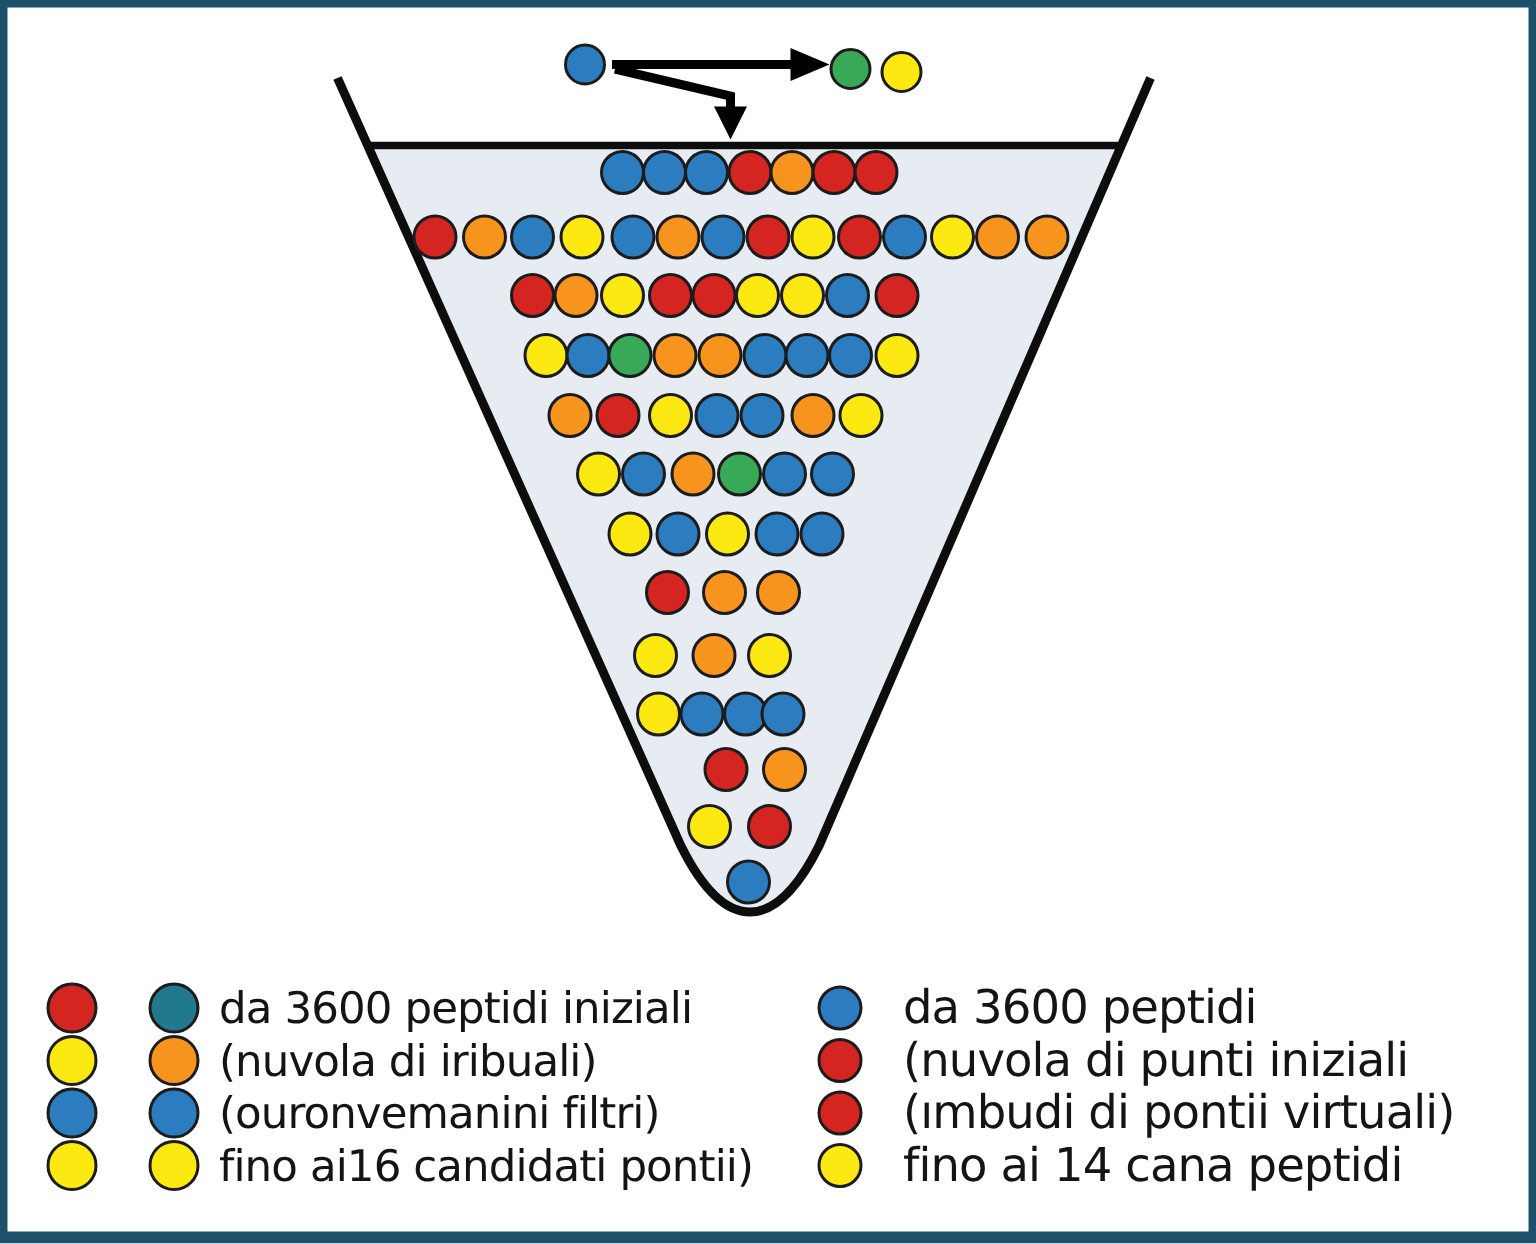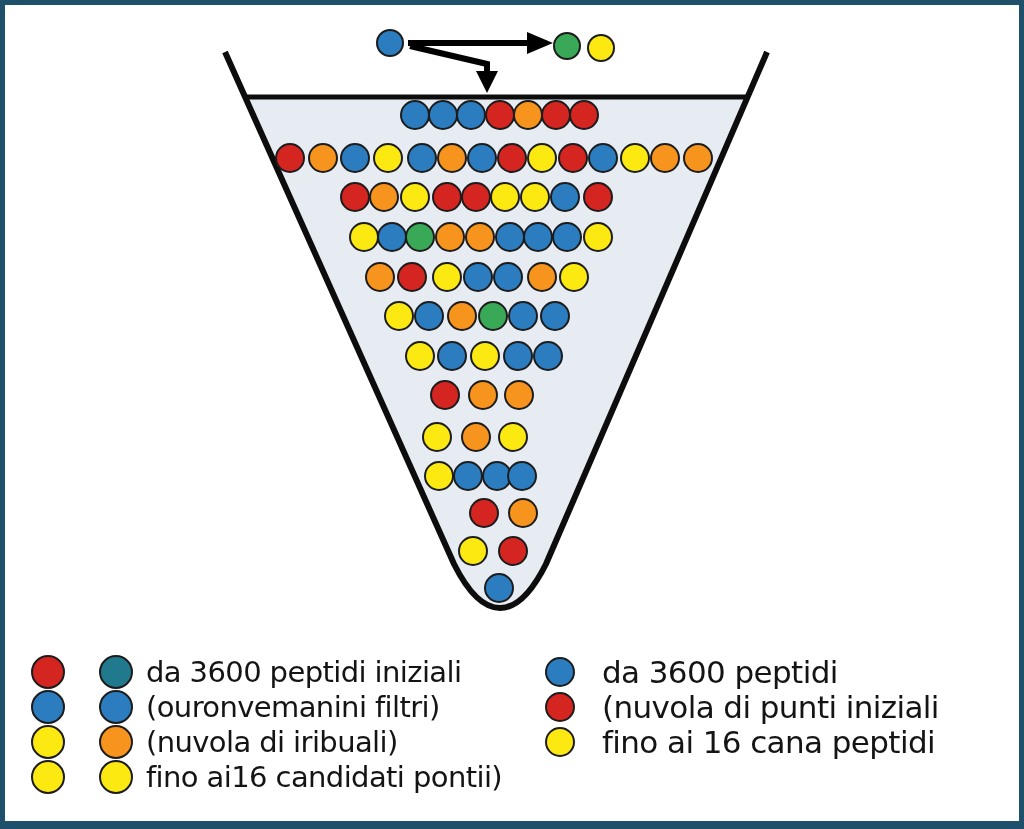--- a/index.html
+++ b/index.html
@@ -144,35 +144,35 @@
     <div class="legend legend-left">
       <div class="legend-row">
         <span class="swatches">
             <span class="swatch" style="background: rgb(212, 37, 33);"></span>
             <span class="swatch" style="background: rgb(32, 121, 141);"></span>
           </span>
         <span class="legend-label">da 3600 peptidi iniziali</span>
       </div>
       <div class="legend-row">
         <span class="swatches">
+            <span class="swatch" style="background: rgb(253, 233, 18);"></span>
+            <span class="swatch" style="background: rgb(247, 148, 29);"></span>
+          </span>
+        <span class="legend-label">(nuvola di iribuali)</span>
+      </div>
+      <div class="legend-row">
+        <span class="swatches">
             <span class="swatch" style="background: rgb(43, 125, 192);"></span>
             <span class="swatch" style="background: rgb(43, 125, 192);"></span>
           </span>
         <span class="legend-label">(ouronvemanini filtri)</span>
       </div>
       <div class="legend-row">
         <span class="swatches">
             <span class="swatch" style="background: rgb(253, 233, 18);"></span>
-            <span class="swatch" style="background: rgb(247, 148, 29);"></span>
-          </span>
-        <span class="legend-label">(nuvola di iribuali)</span>
-      </div>
-      <div class="legend-row">
-        <span class="swatches">
-            <span class="swatch" style="background: rgb(253, 233, 18);"></span>
             <span class="swatch" style="background: rgb(253, 233, 18);"></span>
           </span>
         <span class="legend-label">fino ai16 candidati pontii)</span>
       </div>
     </div>
 
     <div class="legend legend-right">
       <div class="legend-row">
         <span class="swatches">
             <span class="swatch" style="background: rgb(43, 125, 192);"></span>
@@ -180,20 +180,26 @@
         <span class="legend-label">da 3600 peptidi</span>
       </div>
       <div class="legend-row">
         <span class="swatches">
             <span class="swatch" style="background: rgb(212, 37, 33);"></span>
           </span>
         <span class="legend-label">(nuvola di punti iniziali</span>
       </div>
       <div class="legend-row">
         <span class="swatches">
-            <span class="swatch" style="background: rgb(253, 233, 18);"></span>
-          </span>
-        <span class="legend-label">fino ai 16 cana peptidi</span>
+            <span class="swatch" style="background: rgb(212, 37, 33);"></span>
+          </span>
+        <span class="legend-label">(ımbudi di pontii virtuali)</span>
+      </div>
+      <div class="legend-row">
+        <span class="swatches">
+            <span class="swatch" style="background: rgb(253, 233, 18);"></span>
+          </span>
+        <span class="legend-label">fino ai 14 cana peptidi</span>
       </div>
     </div>
 
   </div>
 </div>
 
 </body></html>

